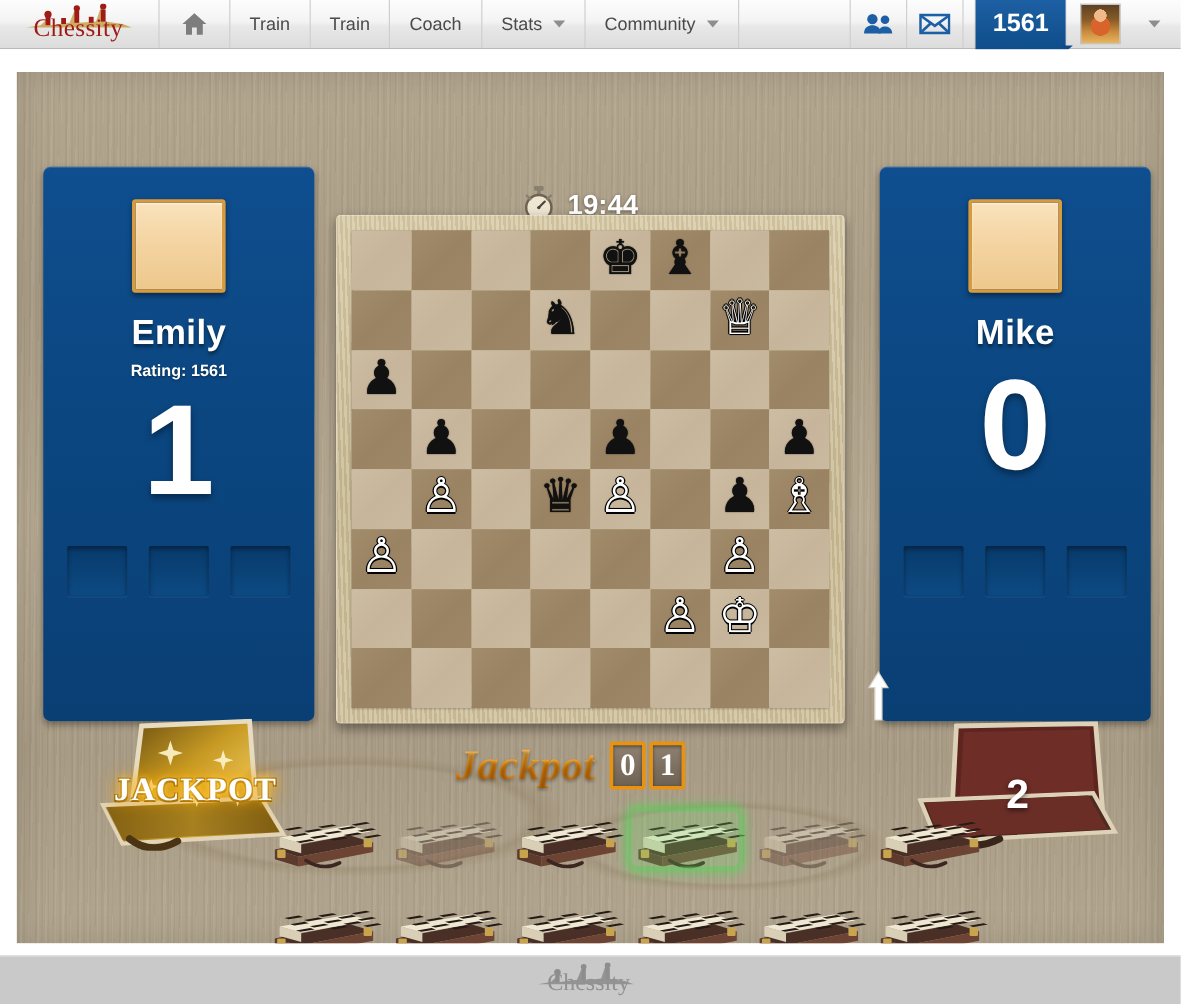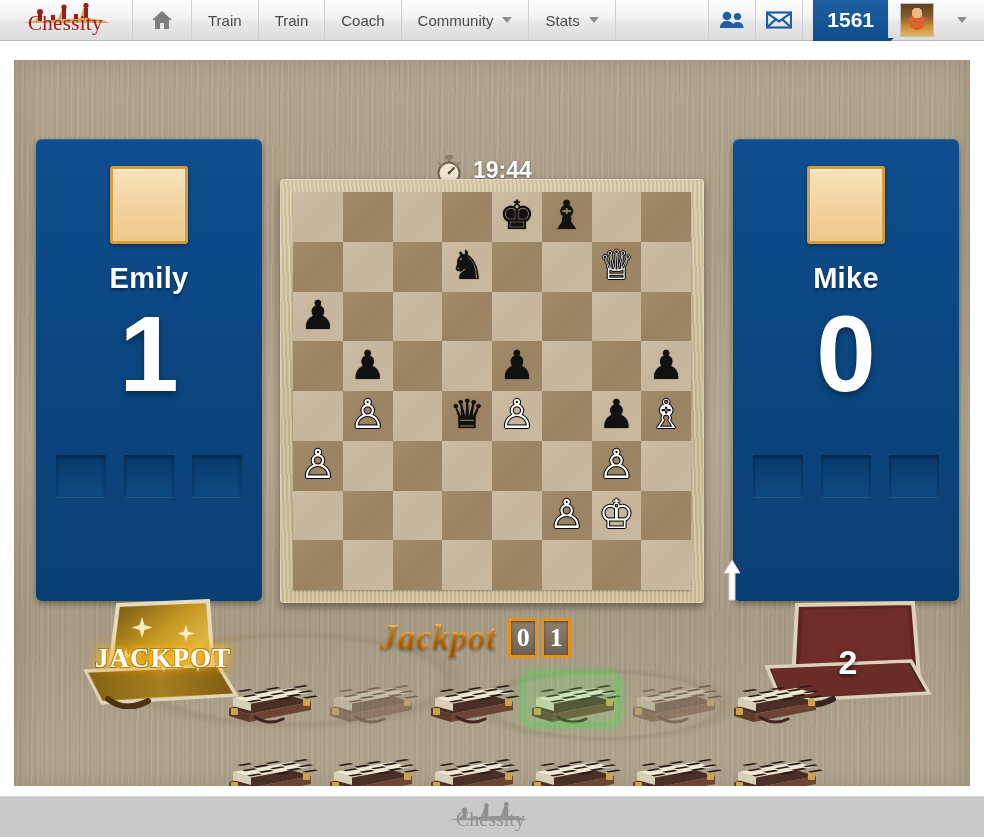--- a/index.html
+++ b/index.html
@@ -263,25 +263,25 @@
     <div class="nav-item">
       <span>Train</span>
     </div>
     <div class="nav-item">
       <span>Train</span>
     </div>
     <div class="nav-item">
       <span>Coach</span>
     </div>
     <div class="nav-item">
+      <span>Stats</span>
+      <i class="caret"></i>
+    </div>
+    <div class="nav-item">
       <span>Community</span>
-      <i class="caret"></i>
-    </div>
-    <div class="nav-item">
-      <span>Stats</span>
       <i class="caret"></i>
     </div>
 
     <div class="nav-spacer"></div>
 
     <div class="nav-ic">
       <svg width="26" height="18" viewBox="0 0 26 18">
         <circle cx="8" cy="5" r="4.3" fill="#1d5fa4"></circle>
         <path d="M1 17 C1 11.5 5 10 8 10 C11 10 15 11.5 15 17 Z" fill="#1d5fa4"></path>
         <circle cx="18.5" cy="5.5" r="3.6" fill="#1d5fa4"></circle>
@@ -309,20 +309,21 @@
 
   <div class="page-frame">
     <div class="game-area">
       <div class="woodgrain"></div>
       <div class="knot" style="left:70px;top:560px;width:420px;height:120px;"></div>
       <div class="knot" style="left:430px;top:600px;width:320px;height:90px;"></div>
 
       <div class="player-panel panel-left">
         <div class="pavatar"></div>
         <div class="pname">Emily</div>
+        <div class="prating">Rating: 1561</div>
         <div class="pscore">1</div>
         <div class="slots">
           <div class="slot"></div>
           <div class="slot"></div>
           <div class="slot"></div>
         </div>
 
         <div class="case-big case-left">
           <svg width="190" height="110" viewBox="0 0 190 110">
             <defs>

